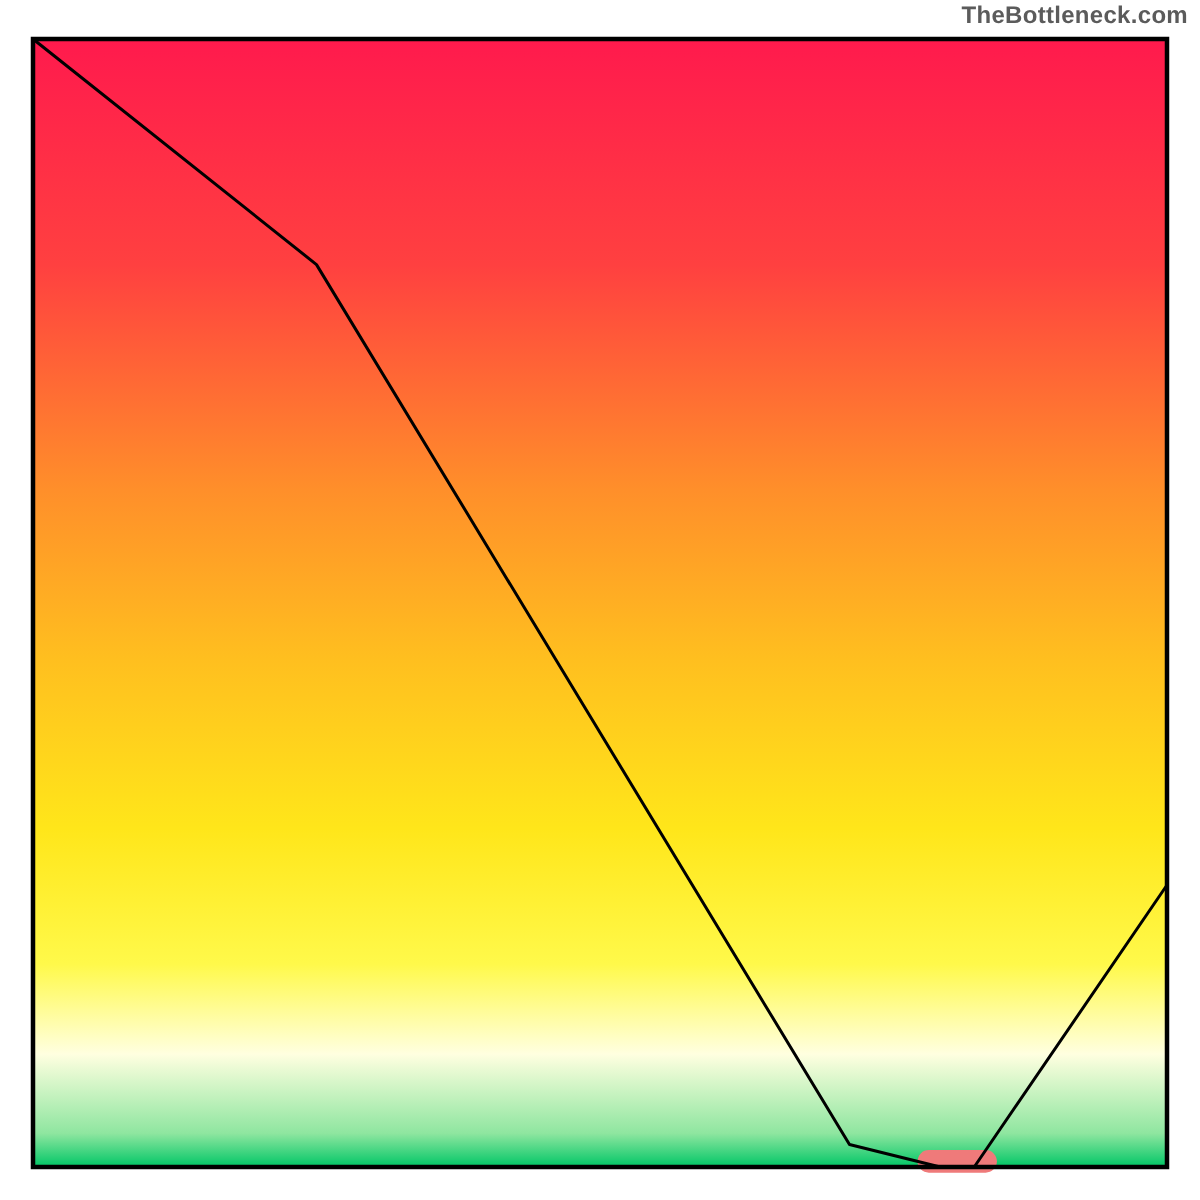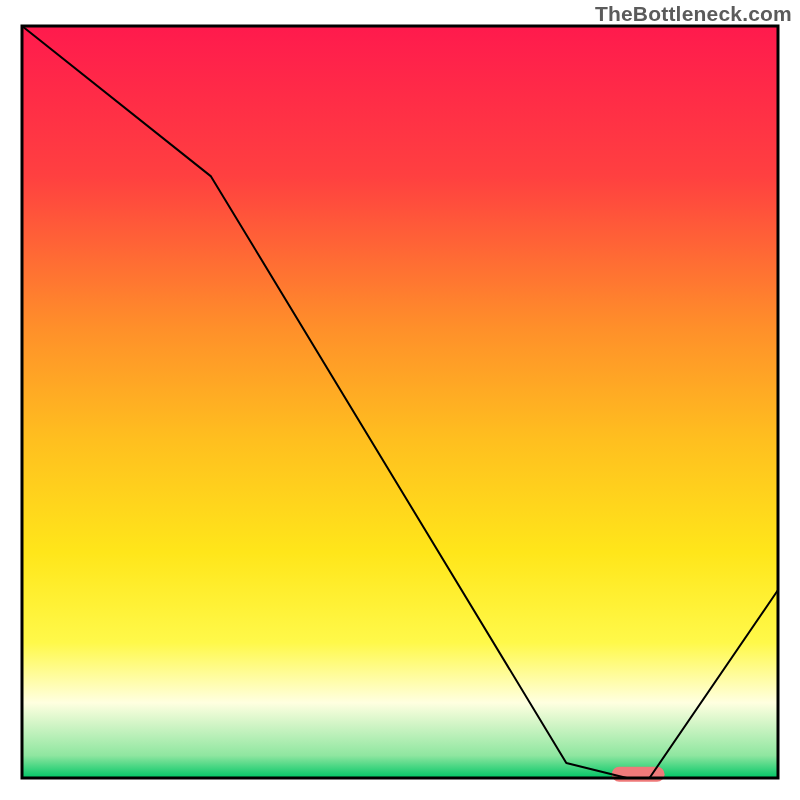--- a/index.html
+++ b/index.html
@@ -12,21 +12,21 @@
   }
   .wrap {
     position: relative;
     width: 800px;
     height: 800px;
   }
   .watermark {
     position: absolute;
     top: 2px;
     right: 8px;
-    font-size: 21px;
+    font-size: 16px;
     font-weight: 600;
     color: #5b5b5b;
     letter-spacing: 0.2px;
   }
   svg {
     display: block;
   }
 </style>
 </head>
 <body>

